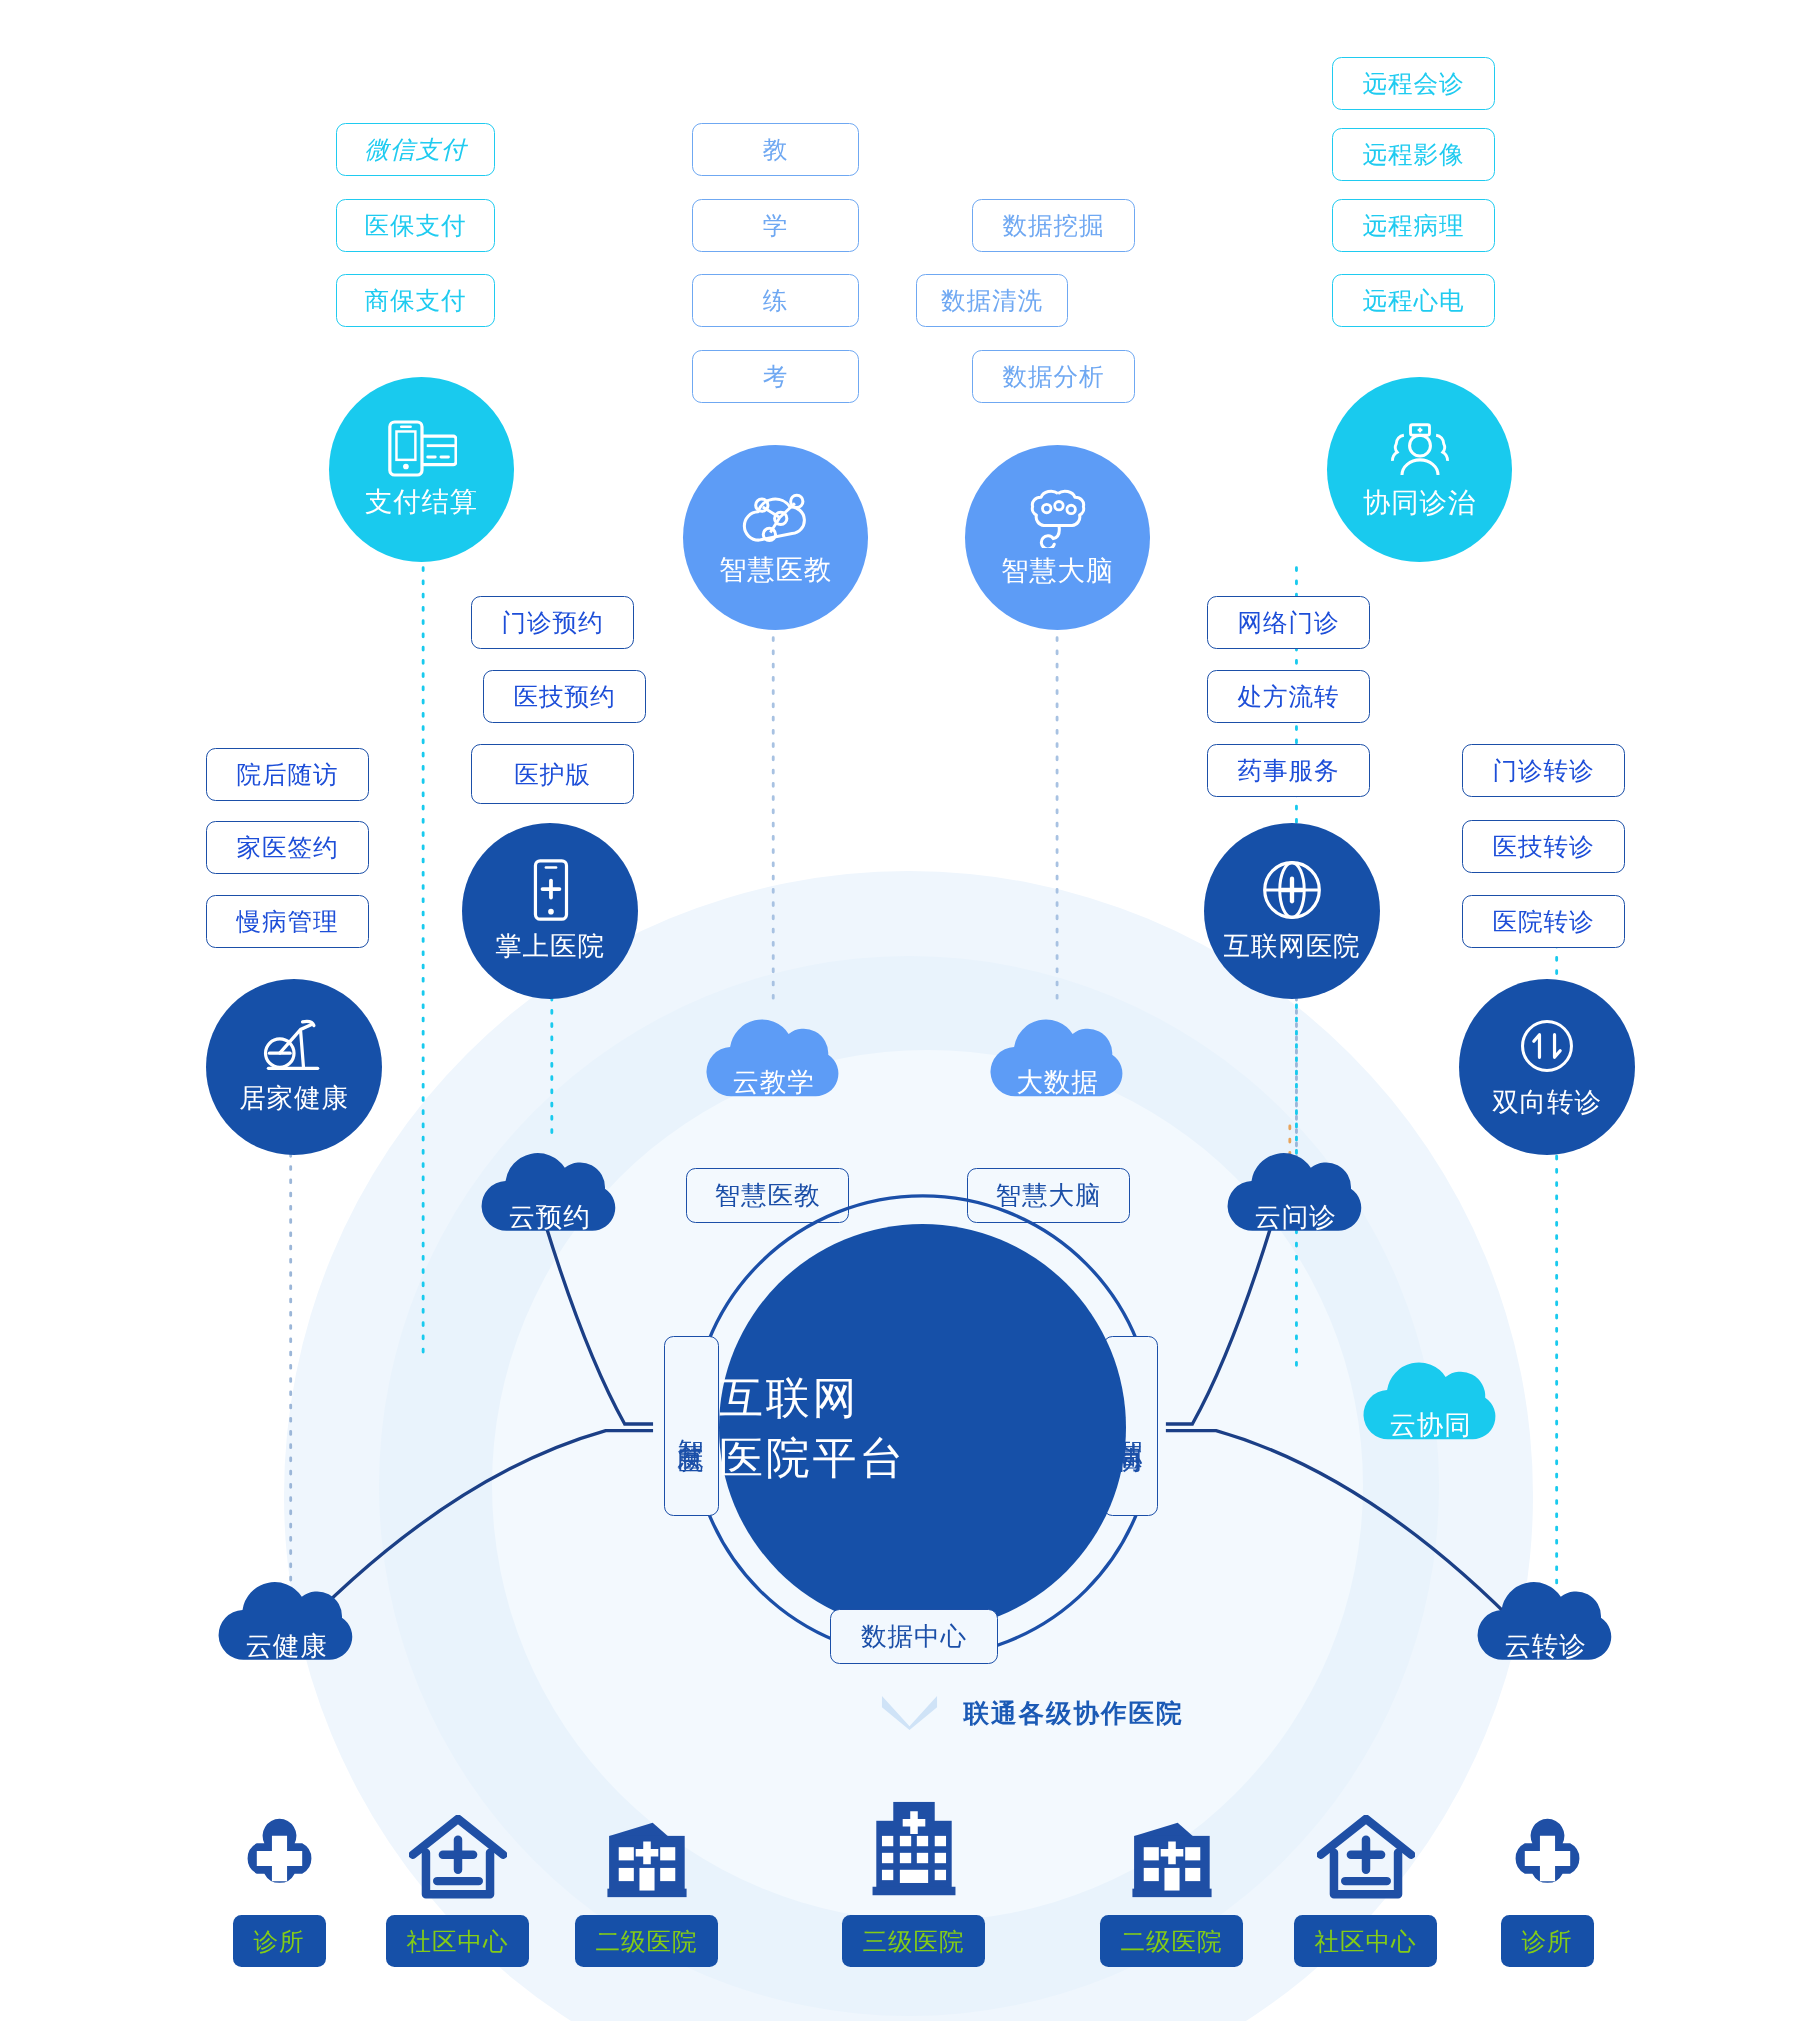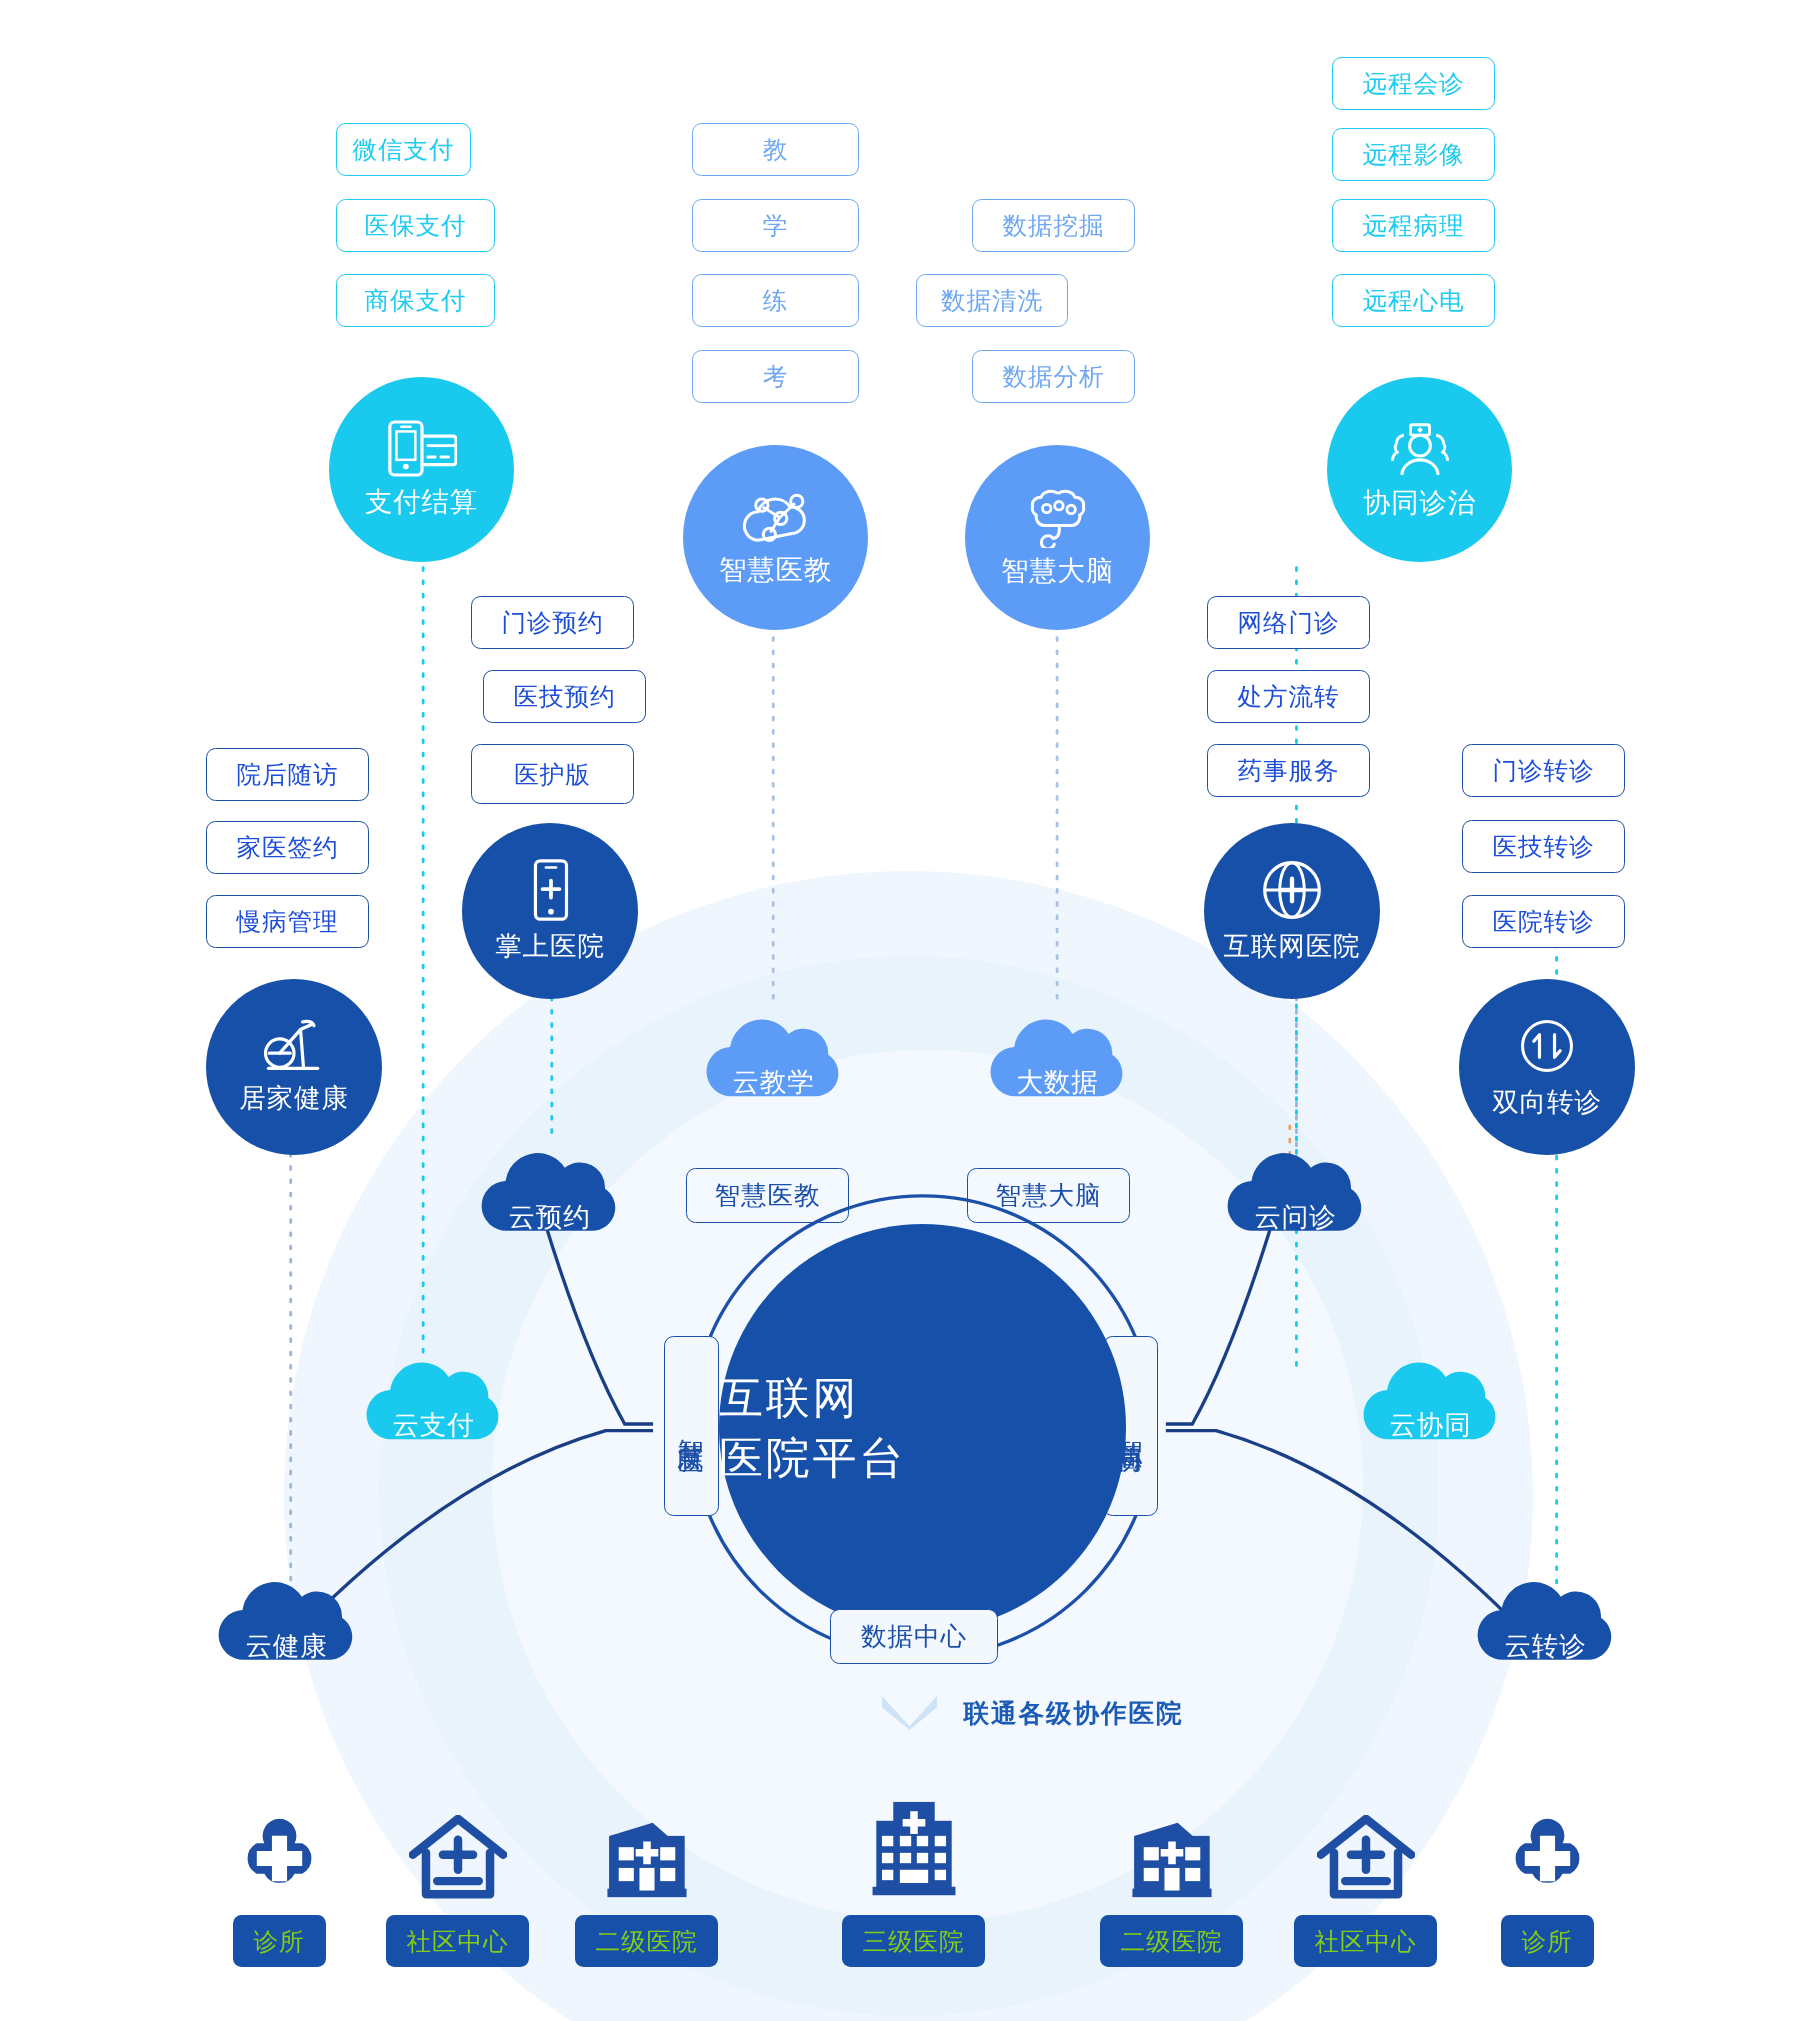--- a/index.html
+++ b/index.html
@@ -83,21 +83,21 @@
     <g>
       <circle cx="975" cy="1508" r="244" fill="none" stroke="#1B4FA8" stroke-width="3.5"></circle>
       <circle cx="880" cy="1358" r="14" fill="#1650A8"></circle>
       <circle cx="1060" cy="1358" r="14" fill="#1650A8"></circle>
       <circle cx="811" cy="1508" r="14" fill="#1650A8"></circle>
       <circle cx="1139" cy="1508" r="14" fill="#1650A8"></circle>
       <circle cx="975" cy="1682" r="14" fill="#1650A8"></circle>
     </g>
   </svg>
 
-  <div class="pill cyan" style="left:336px;top:123px;width:135px;height:53px;font-size:24.6px;">
+  <div class="pill cyan" style="left:336px;top:123px;width:159px;height:53px;font-size:24.6px;font-style:italic;">
       <span>微信支付</span>
     </div>
   <div class="pill cyan" style="left:336px;top:199px;width:159px;height:53px;font-size:24.6px;">
       <span>医保支付</span>
     </div>
   <div class="pill cyan" style="left:336px;top:274px;width:159px;height:53px;font-size:24.6px;">
       <span>商保支付</span>
     </div>
 
   <div class="pill lblue" style="left:692px;top:123px;width:167px;height:53px;font-size:24.6px;">
@@ -265,26 +265,20 @@
 
   <div class="circ dark" style="left:1459px;top:979px;width:176px;height:176px;">
     <svg width="64" height="64" viewBox="0 0 68 68">
       <circle cx="34" cy="34" r="26" fill="none" stroke="#fff" stroke-width="3.2"></circle>
       <path d="M26 46 L26 22 L20 29" fill="none" stroke="#fff" stroke-width="3.4" stroke-linecap="round" stroke-linejoin="round"></path>
       <path d="M42 22 L42 46 L48 39" fill="none" stroke="#fff" stroke-width="3.4" stroke-linecap="round" stroke-linejoin="round"></path>
     </svg>
     <span class="lbl" style="font-size:26.5px;">双向转诊</span>
   </div>
 
-  <div class="cloud" style="left:358px;top:1341px;width:151px;height:102px;font-size:26.5px;padding-bottom:24.6px;">
-    <svg width="151" height="102" viewBox="0 0 160 108">
-        <path d="M36 104 a26 26 0 0 1 -2 -52 a34 34 0 0 1 62 -14 a26 26 0 0 1 42 22 a24 24 0 0 1 -14 44 z" fill="#19CAEE"></path>
-      </svg>
-    <span class="ctxt">云支付</span>
-  </div>
 
   <div class="cloud" style="left:698px;top:998px;width:151px;height:102px;font-size:26.5px;padding-bottom:24.6px;">
     <svg width="151" height="102" viewBox="0 0 160 108">
         <path d="M36 104 a26 26 0 0 1 -2 -52 a34 34 0 0 1 62 -14 a26 26 0 0 1 42 22 a24 24 0 0 1 -14 44 z" fill="#5D9CF6"></path>
       </svg>
     <span class="ctxt">云教学</span>
   </div>
 
   <div class="cloud" style="left:982px;top:998px;width:151px;height:102px;font-size:26.5px;padding-bottom:24.6px;">
     <svg width="151" height="102" viewBox="0 0 160 108">

